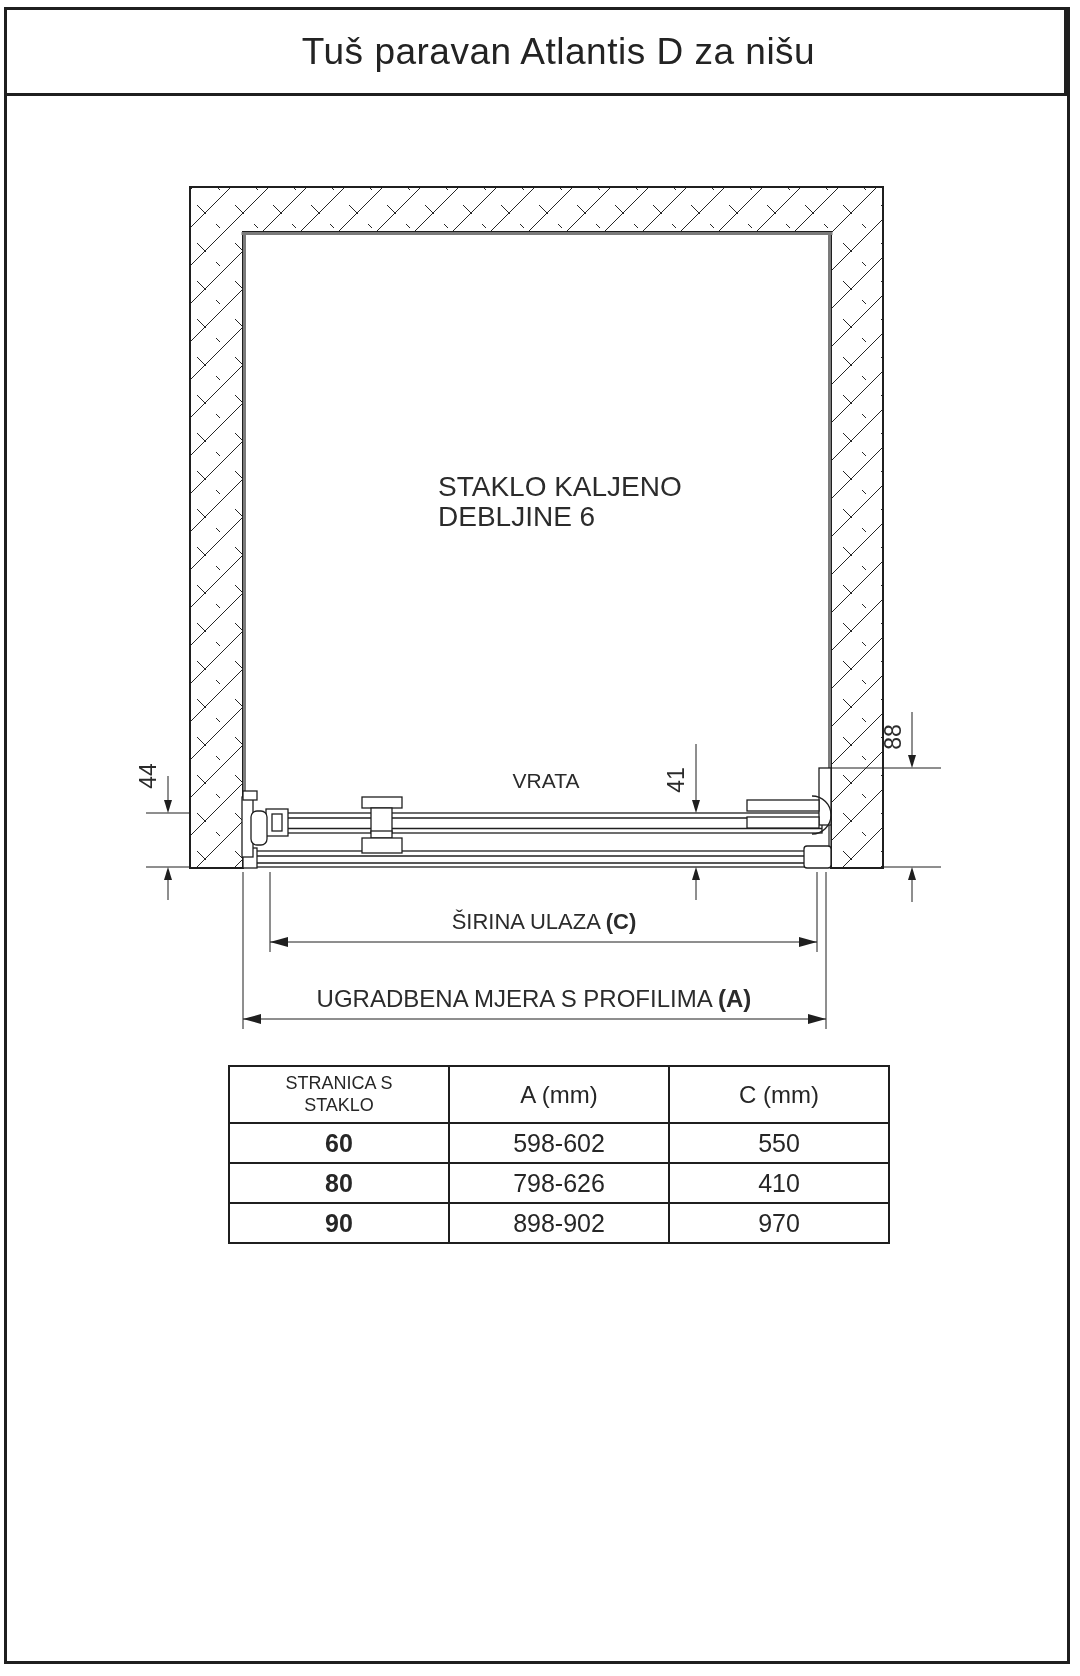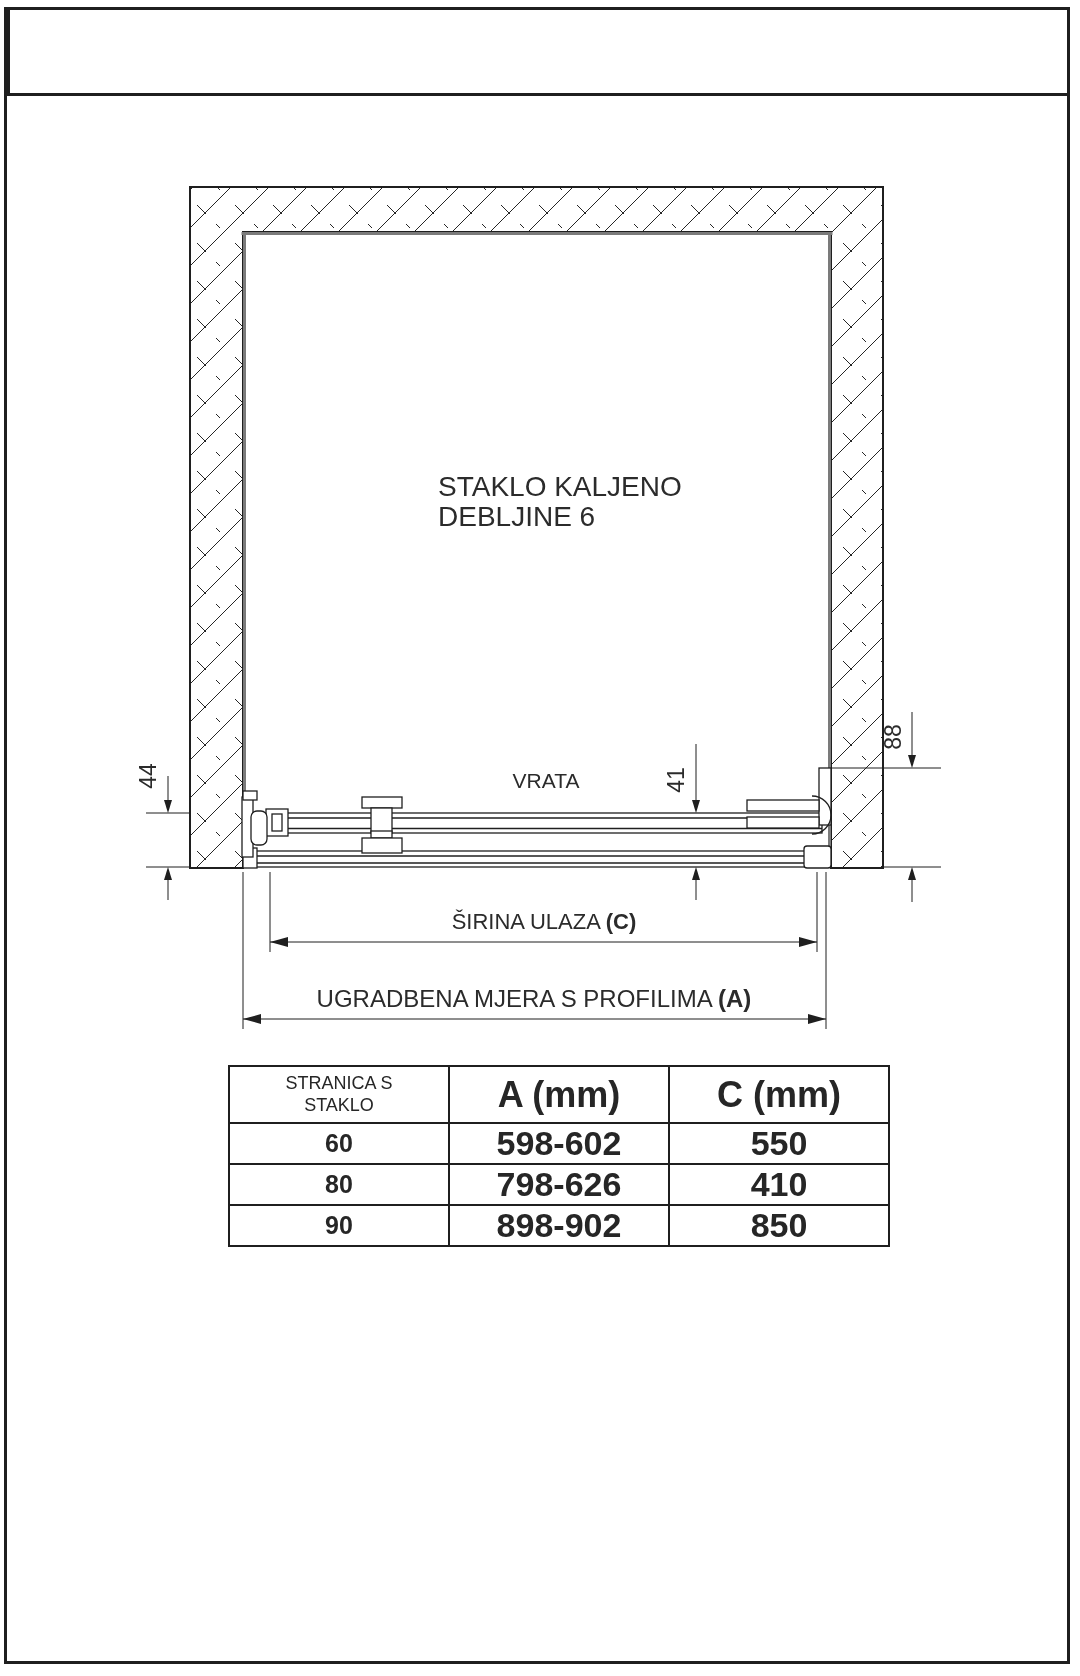--- a/index.html
+++ b/index.html
@@ -36,32 +36,35 @@
   }
   .spec-table td, .spec-table th {
     border:2px solid #1f1f1f; text-align:center; vertical-align:middle;
     padding:0; background:#fff;
   }
   .spec-table col { width:220px; }
   .spec-table .hdr-row { height:57px; }
   .spec-table .data-row { height:40px;margin-top:45px; }
   .th-small { font-size:18px; font-weight:400; line-height:1.2; }
   .th-small span { display:block; }
-  .th-big { font-size:36px; font-weight:700; }
+  .th-big { font-size:24px; font-weight:400; }
   .cell-size { font-size:25px; font-weight:700; }
-  .cell-val  { font-size:34px; font-weight:700; }
+  .cell-val  { font-size:25px; font-weight:400; }
 </style>
 </head>
 <body>
 
 <div class="page">
 
   <div class="frame"></div>
 
   <div class="title-block">
+    <div class="title-cell">
+      <span class="page-title">Tuš paravan Atlantis D za nišu</span>
+    </div>
     <div class="title-divider"></div>
   </div>
 
   <svg class="drawing" viewBox="0 0 1080 1080">
     <defs>
       <pattern id="brick" width="38" height="38" patternUnits="userSpaceOnUse">
         <path d="M-4,42 L42,-4 M7,15 L16,24 M26,34 L35,43" stroke="#262626" stroke-width="1" fill="none"></path>
       </pattern>
     </defs>
 
@@ -180,18 +183,18 @@
       <td class="cell-val">550</td>
     </tr>
     <tr class="data-row">
       <td class="cell-size">80</td>
       <td class="cell-val">798-626</td>
       <td class="cell-val">410</td>
     </tr>
     <tr class="data-row">
       <td class="cell-size">90</td>
       <td class="cell-val">898-902</td>
-      <td class="cell-val">850</td>
+      <td class="cell-val">970</td>
     </tr>
   </tbody>
     </table>
 
 </div>
 
 </body></html>

